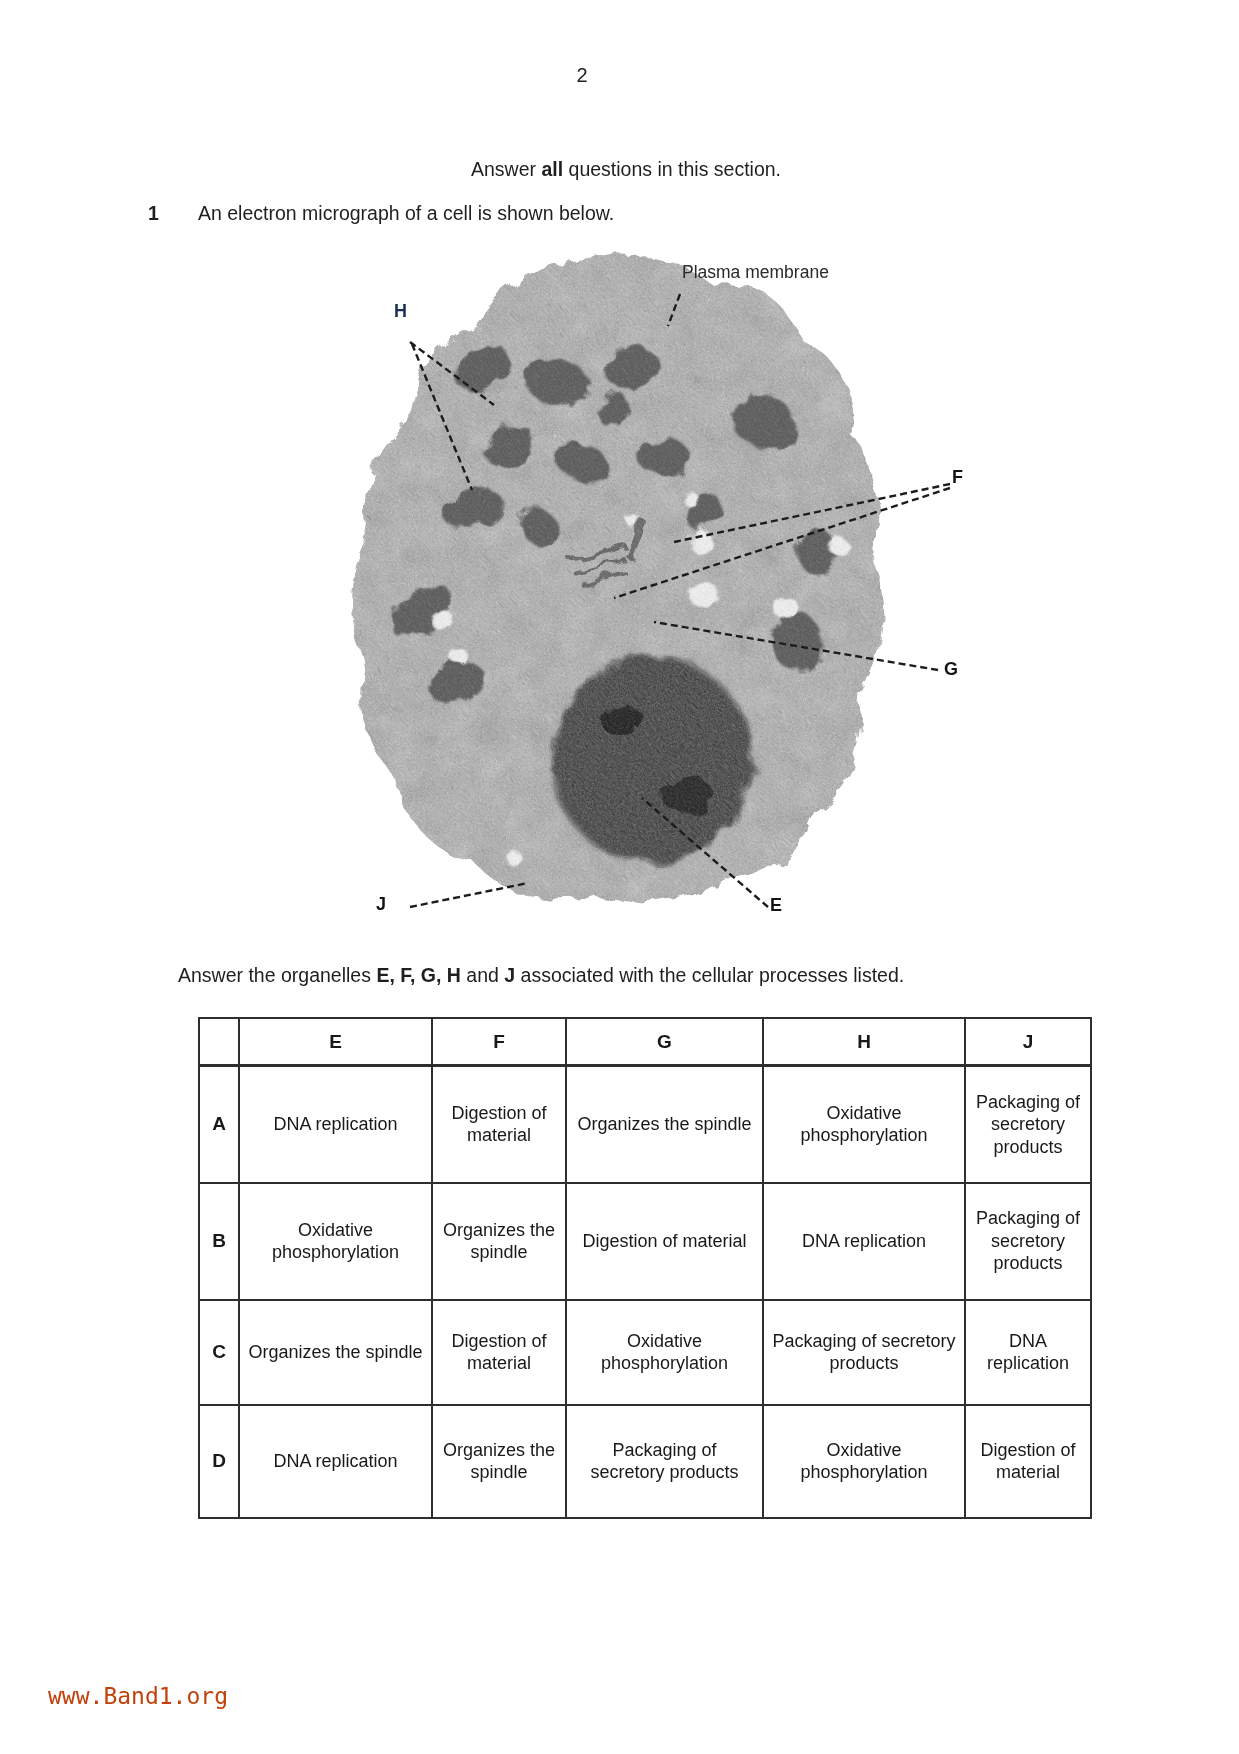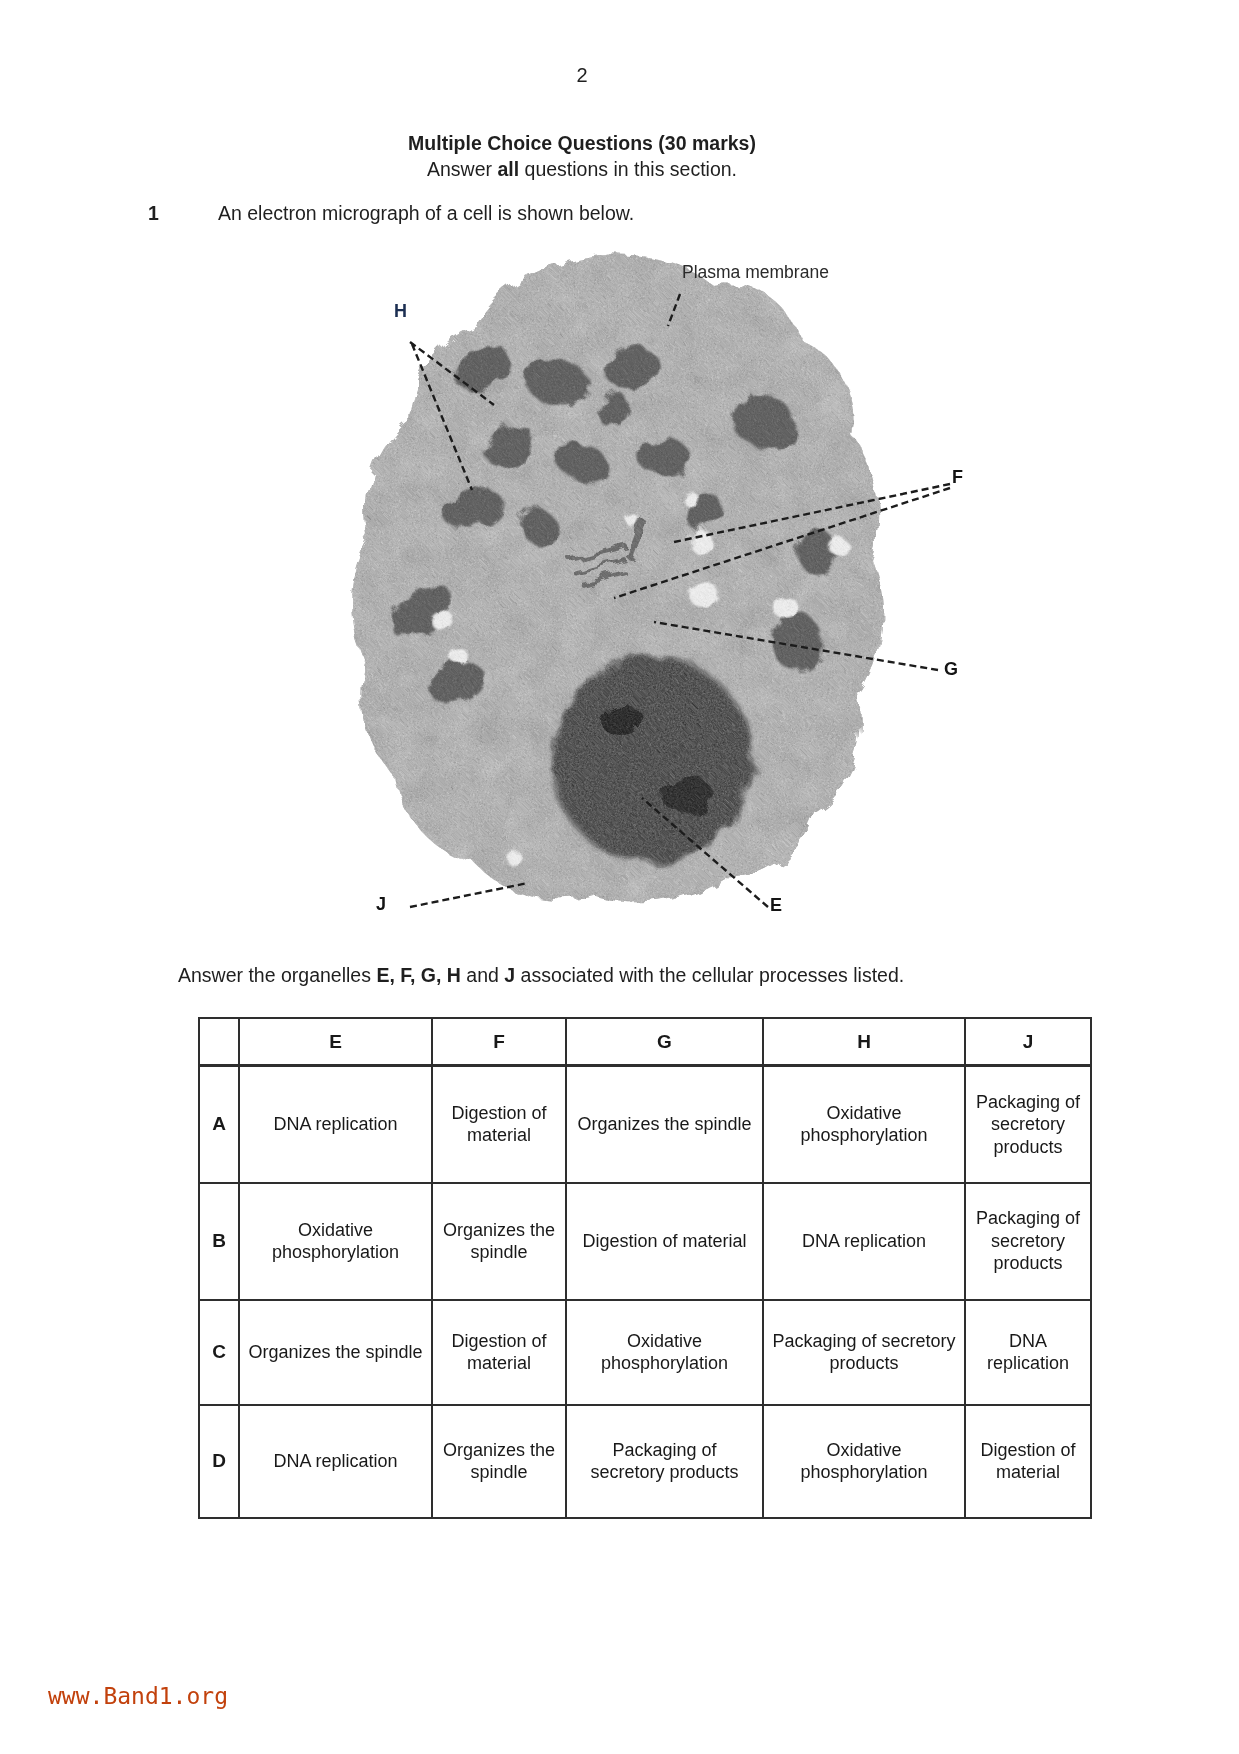--- a/index.html
+++ b/index.html
@@ -7,24 +7,24 @@
     position:relative;
     width:1239px;height:1754px;
     background:#ffffff;
     font-family:"Liberation Sans",sans-serif;
     color:#1f1f1f;
     overflow:hidden;
   }
   .centered{position:absolute;left:0;width:1164px;text-align:center;}
   .page-number{top:64px;font-size:20px;}
   .mcq-title{top:132px;font-size:19.5px;font-weight:bold;}
-  .mcq-sub{top:158px;font-size:19.5px;}
+  .mcq-sub{top:158px;font-size:19.5px;padding-left:44px;}
   .q-row{position:absolute;top:202px;left:0;}
   .q-num{position:absolute;left:148px;top:0;font-weight:bold;font-size:19.5px;}
-  .q-text{position:absolute;left:198px;top:0;font-size:19.5px;white-space:nowrap;margin-left:20px;}
+  .q-text{position:absolute;left:198px;top:0;font-size:19.5px;white-space:nowrap;}
 
   
   .micro{position:absolute;left:332px;top:250px;width:660px;height:670px;}
   .micro svg{position:absolute;left:0;top:0;}
   .lbl{position:absolute;font-size:18px;font-weight:bold;color:#141414;line-height:1;}
   .lbl-plasma{left:350px;top:14px;font-weight:normal;font-size:17.5px;color:#2a2a2a;white-space:nowrap;}
   .lbl-h{left:62px;top:52px;color:#1c2f52;}
   .lbl-f{left:620px;top:218px;}
   .lbl-g{left:612px;top:410px;}
   .lbl-j{left:44px;top:645px;}
@@ -50,21 +50,20 @@
 
   .footer{position:absolute;left:48px;top:1683px;font-family:"DejaVu Sans Mono",monospace;font-size:23px;color:#c2410c;}
 </style>
 </head>
 <body>
 
 <div class="page">
 
   <div class="centered page-number">2</div>
 
-  <div class="centered mcq-title">Multiple Choice Questions (30 marks)</div>
   <div class="centered mcq-sub"><span>Answer </span><b>all</b><span> questions in this section.</span></div>
 
   <div class="q-row">
     <span class="q-num">1</span>
     <span class="q-text">An electron micrograph of a cell is shown below.</span>
   </div>
 
   <div class="micro">
     <svg width="660" height="670" viewBox="0 0 660 670">
       <defs>

